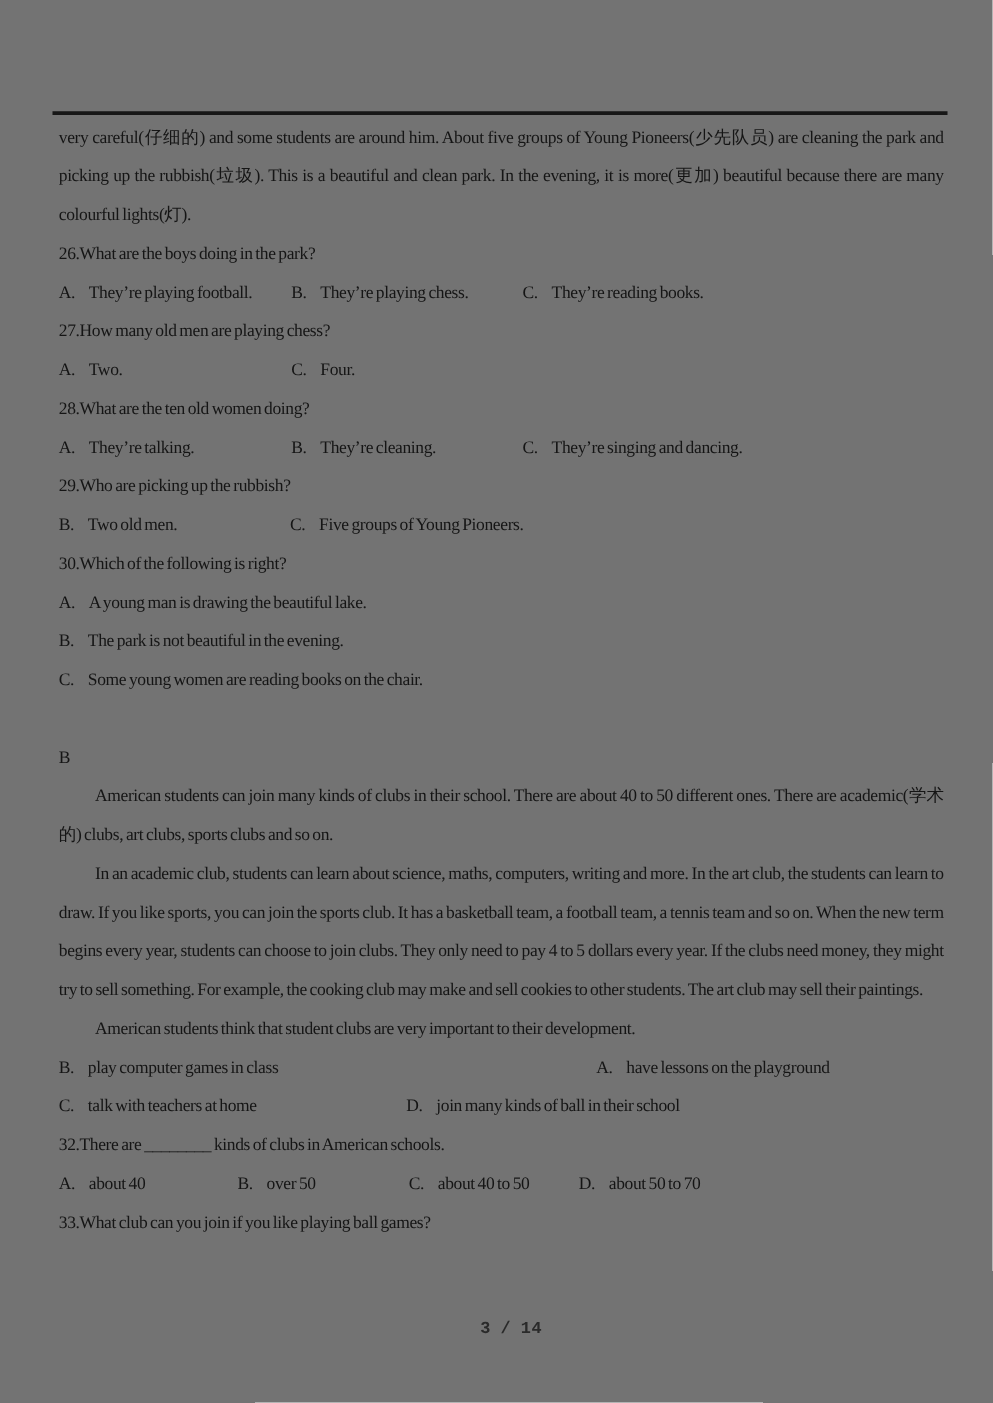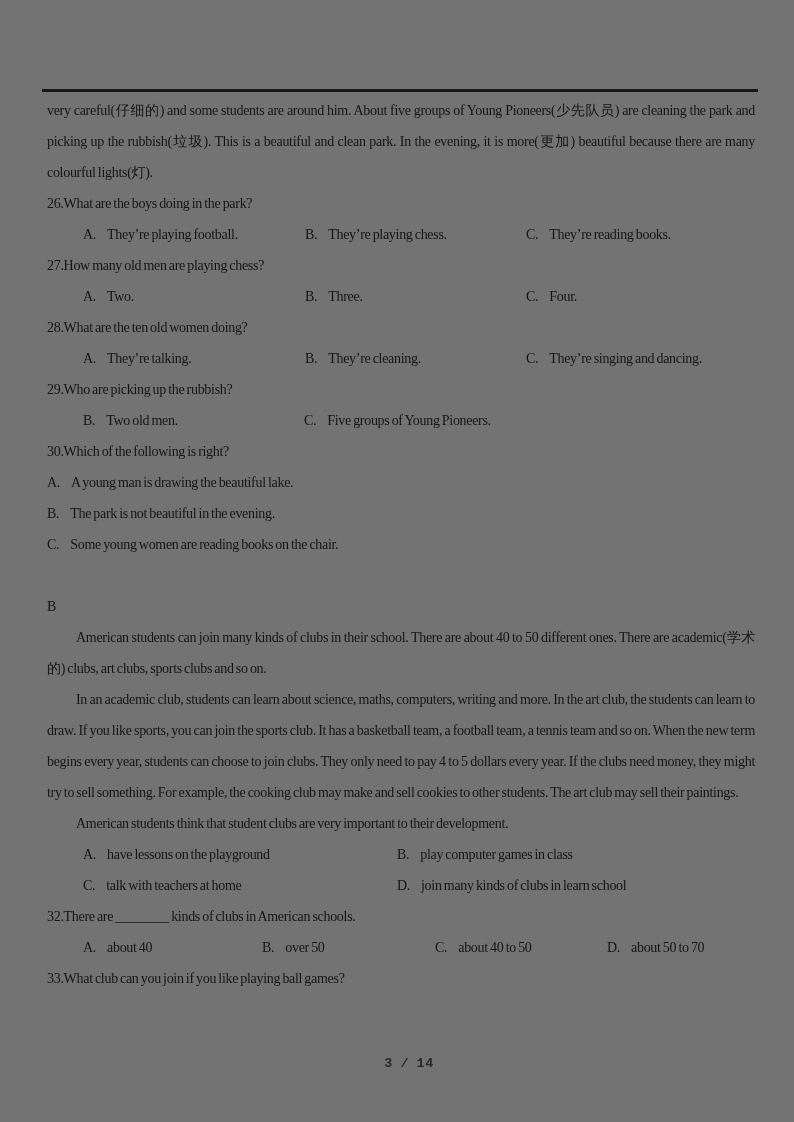--- a/index.html
+++ b/index.html
@@ -42,21 +42,21 @@
     white-space: nowrap;
   }
   .blank-line { height: 31px; }
   .q-num { }
   .opt-label { margin-right: 11px; }
   .opt-row {
     display: flex;
     height: 31px;
     line-height: 31px;
   }
-  .opt { white-space: nowrap; margin-left: 36px; }
+  .opt { white-space: nowrap; }
   .c3-1 { width: 186px; }
   .c3-2 { width: 185px; }
   .c3-3 { flex: 1; }
   .c2-1 { width: 278px; }
   .c2-2 { flex: 1; }
   .c4-1 { width: 143px; }
   .c4-2 { width: 137px; }
   .c4-3 { width: 136px; }
   .c4-4 { flex: 1; }
   .footer {
@@ -86,21 +86,20 @@
     <div class="line"><span class="q-num">26.</span><span>What are the boys doing in the park?</span></div>
     <div class="opt-row">
       <span class="opt c3-1"><span class="opt-label">A.</span><span>They’re playing football.</span></span>
       <span class="opt c3-2"><span class="opt-label">B.</span><span>They’re playing chess.</span></span>
       <span class="opt c3-3"><span class="opt-label">C.</span><span>They’re reading books.</span></span>
     </div>
 
     <div class="line"><span class="q-num">27.</span><span>How many old men are playing chess?</span></div>
     <div class="opt-row">
       <span class="opt c3-1"><span class="opt-label">A.</span><span>Two.</span></span>
-      <span class="opt c3-2"><span class="opt-label">B.</span><span>Three.</span></span>
       <span class="opt c3-3"><span class="opt-label">C.</span><span>Four.</span></span>
     </div>
 
     <div class="line"><span class="q-num">28.</span><span>What are the ten old women doing?</span></div>
     <div class="opt-row">
       <span class="opt c3-1"><span class="opt-label">A.</span><span>They’re talking.</span></span>
       <span class="opt c3-2"><span class="opt-label">B.</span><span>They’re cleaning.</span></span>
       <span class="opt c3-3"><span class="opt-label">C.</span><span>They’re singing and dancing.</span></span>
     </div>
 
@@ -116,26 +115,26 @@
     <div class="line"><span class="opt-label">C.</span><span>Some young women are reading books on the chair.</span></div>
 
     <div class="blank-line"></div>
 
     <div class="line">B</div>
     <p class="para indent">American students can join many kinds of clubs in their school. There are about 40 to 50 different ones. There are academic(学术的) clubs, art clubs, sports clubs and so on.</p>
     <p class="para indent">In an academic club, students can learn about science, maths, computers, writing and more. In the art club, the students can learn to draw. If you like sports, you can join the sports club. It has a basketball team, a football team, a tennis team and so on. When the new term begins every year, students can choose to join clubs. They only need to pay 4 to 5 dollars every year. If the clubs need money, they might try to sell something. For example, the cooking club may make and sell cookies to other students. The art club may sell their paintings.</p>
     <p class="para indent">American students think that student clubs are very important to their development.</p>
 
     <div class="opt-row">
+      <span class="opt c2-2"><span class="opt-label">B.</span><span>play computer games in class</span></span>
       <span class="opt c2-1"><span class="opt-label">A.</span><span>have lessons on the playground</span></span>
-      <span class="opt c2-2"><span class="opt-label">B.</span><span>play computer games in class</span></span>
     </div>
     <div class="opt-row">
       <span class="opt c2-1"><span class="opt-label">C.</span><span>talk with teachers at home</span></span>
-      <span class="opt c2-2"><span class="opt-label">D.</span><span>join many kinds of clubs in learn school</span></span>
+      <span class="opt c2-2"><span class="opt-label">D.</span><span>join many kinds of ball in their school</span></span>
     </div>
 
     <div class="line"><span class="q-num">32.</span><span>There are ________ kinds of clubs in American schools.</span></div>
     <div class="opt-row">
       <span class="opt c4-1"><span class="opt-label">A.</span><span>about 40</span></span>
       <span class="opt c4-2"><span class="opt-label">B.</span><span>over 50</span></span>
       <span class="opt c4-3"><span class="opt-label">C.</span><span>about 40 to 50</span></span>
       <span class="opt c4-4"><span class="opt-label">D.</span><span>about 50 to 70</span></span>
     </div>
 

